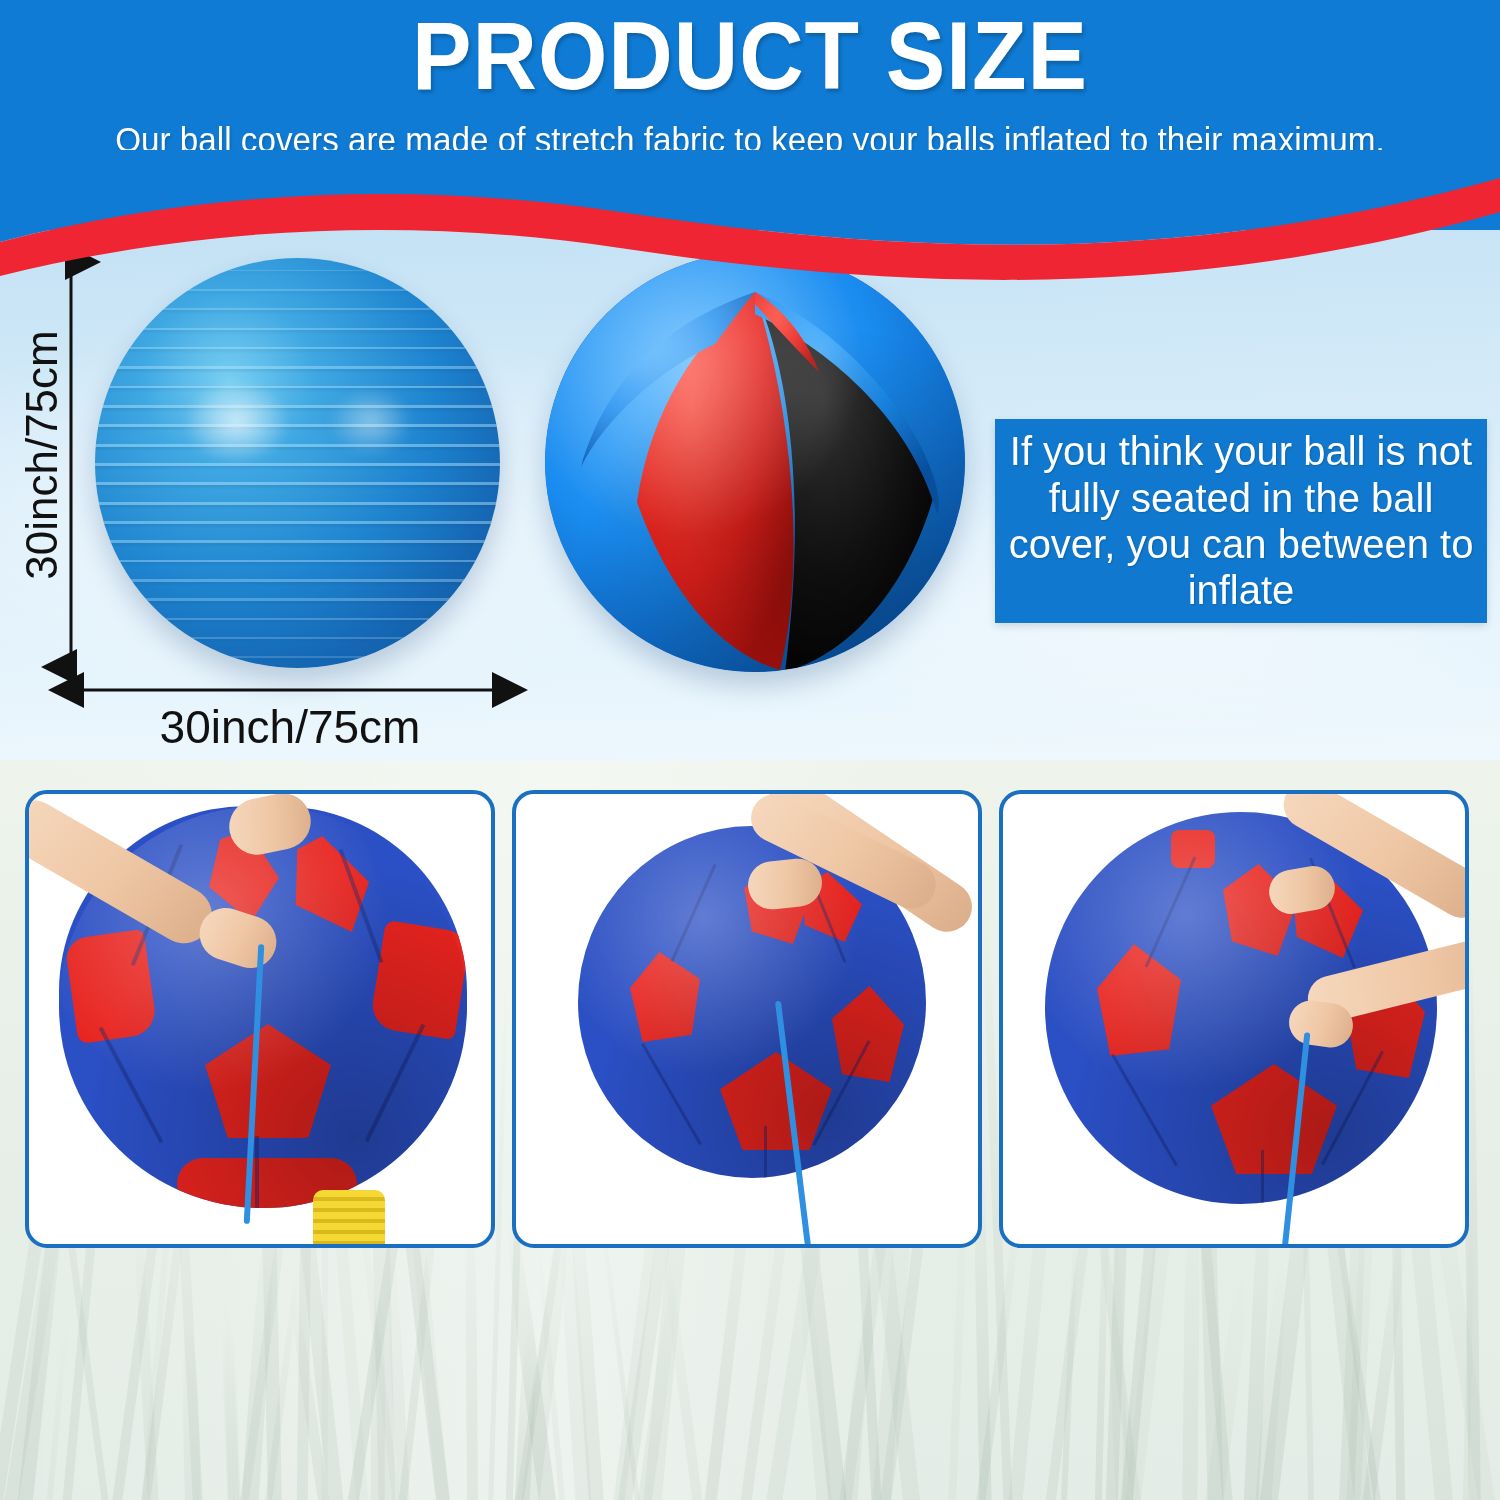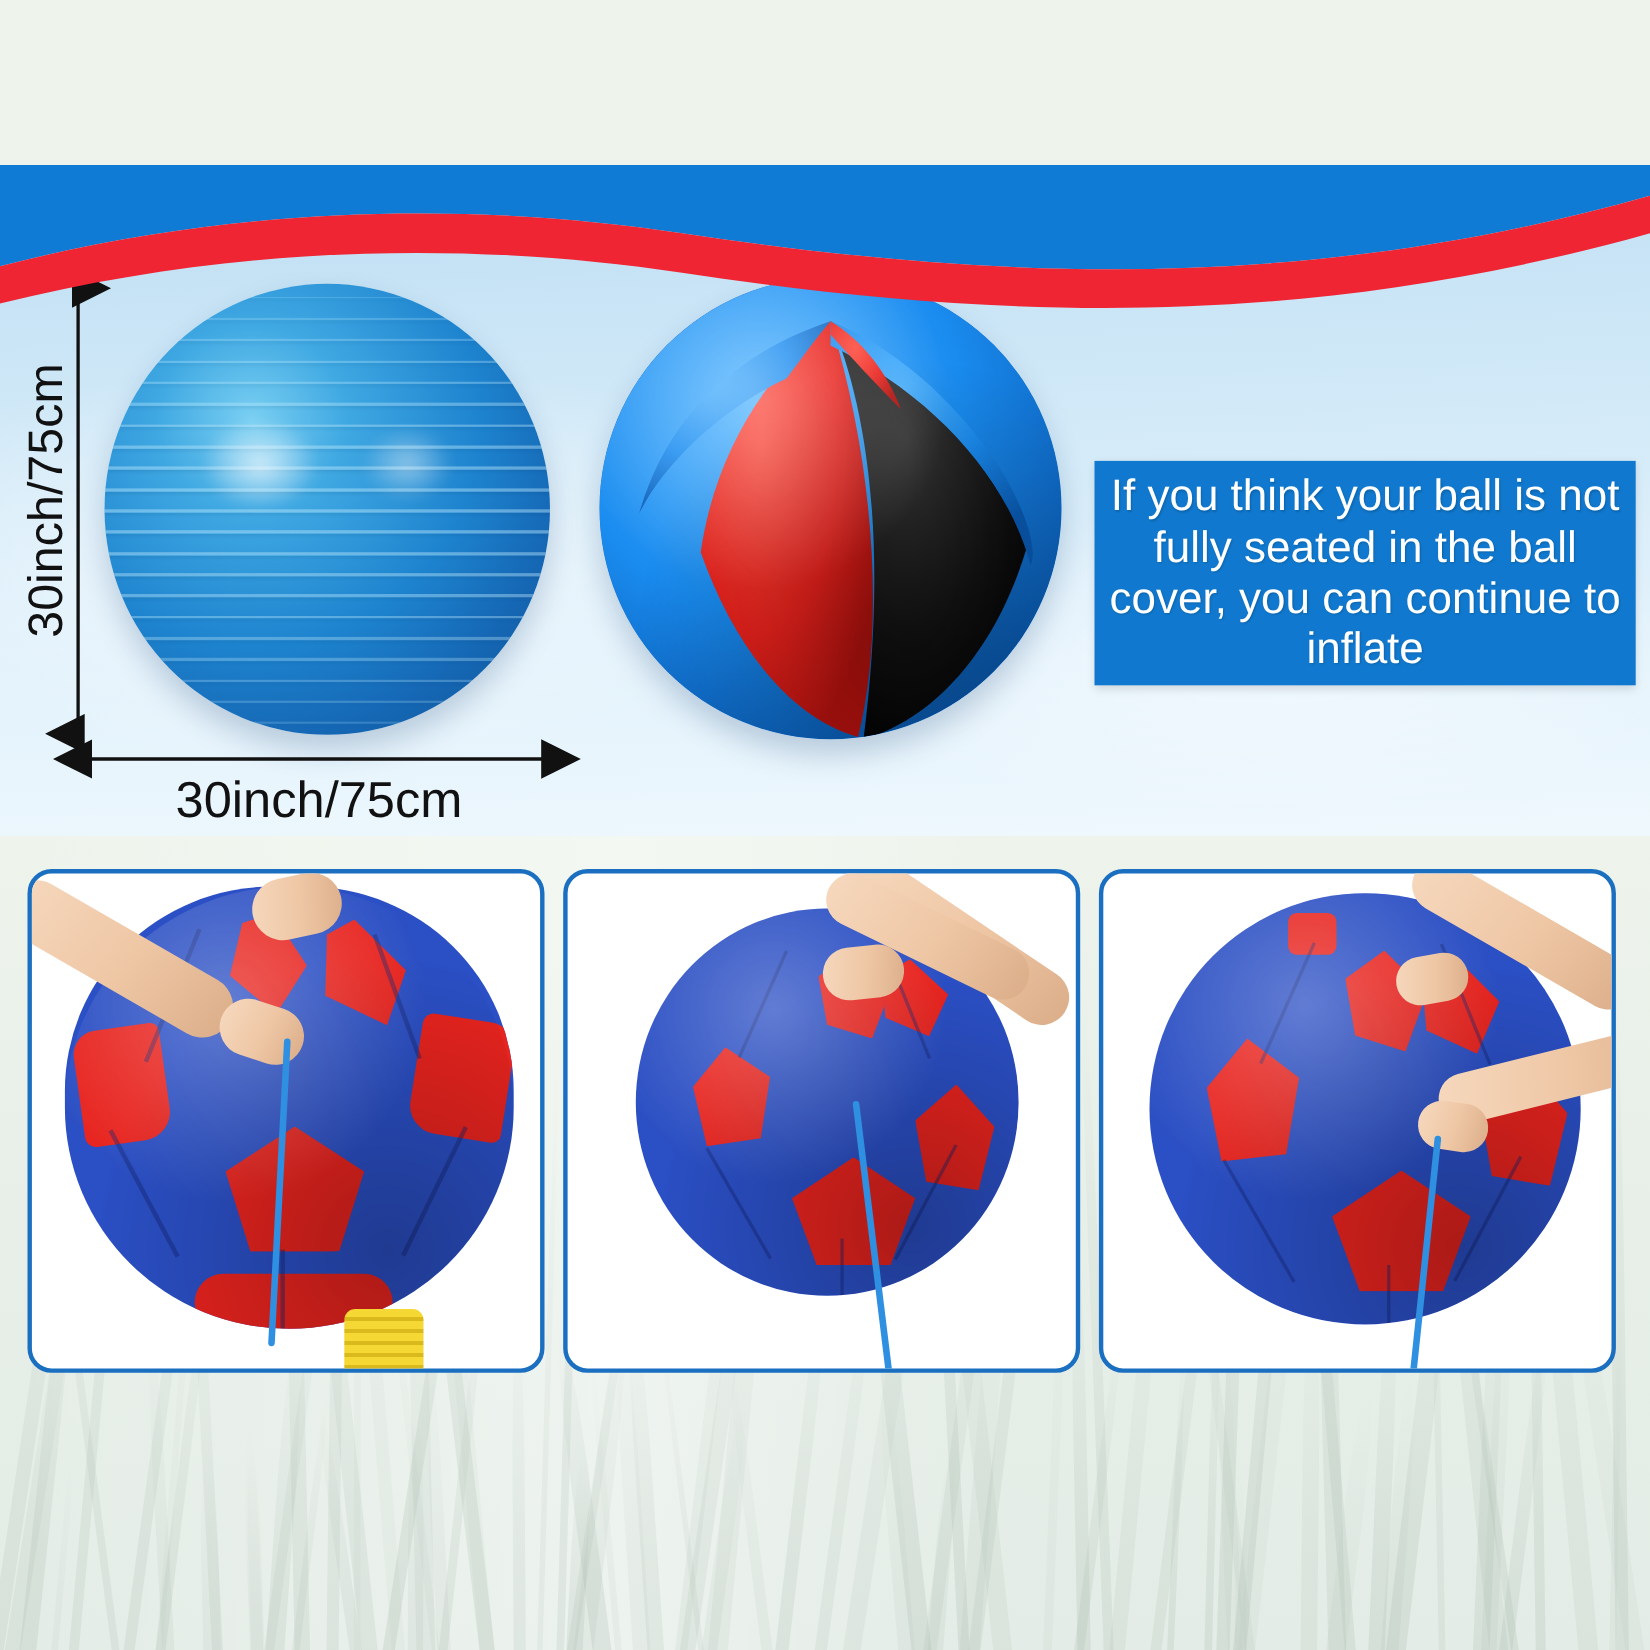--- a/index.html
+++ b/index.html
@@ -261,21 +261,21 @@
       </marker>
     </defs>
     <line x1="71" y1="82" x2="71" y2="487" stroke="#111" stroke-width="3" marker-start="url(#arrU)" marker-end="url(#arrD)"></line>
     <line x1="78" y1="510" x2="498" y2="510" stroke="#111" stroke-width="3" marker-start="url(#arrL)" marker-end="url(#arrR)"></line>
   </svg>
 
   <div class="dim-v-label">30inch/75cm</div>
   <div class="dim-h-label">30inch/75cm</div>
 
   <div class="callout">
-    <div class="callout-text">If you think your ball is not fully seated in the ball cover, you can continue to inflate</div>
+    <div class="callout-text">If you think your ball is not fully seated in the ball cover, you can between to inflate</div>
   </div>
 
   <div class="bottom" id="grassHost">
       <div class="blade" style="left: 799px; height: 462px; width: 16px; opacity: 0.46; transform: rotate(8.8deg);"></div>
       <div class="blade" style="left: 648px; height: 449px; width: 14px; opacity: 0.58; transform: rotate(8.3deg);"></div>
       <div class="blade" style="left: 496px; height: 562px; width: 5px; opacity: 0.43; transform: rotate(1.7deg);"></div>
       <div class="blade" style="left: 1160px; height: 663px; width: 16px; opacity: 0.3; transform: rotate(6.4deg);"></div>
       <div class="blade" style="left: 871px; height: 619px; width: 17px; opacity: 0.46; transform: rotate(-6.3deg);"></div>
       <div class="blade" style="left: 1264px; height: 265px; width: 16px; opacity: 0.47; transform: rotate(4.4deg);"></div>
       <div class="blade" style="left: 300px; height: 564px; width: 11px; opacity: 0.64; transform: rotate(0.7deg);"></div>
@@ -437,20 +437,24 @@
         <div class="arm" style="left:286px;top:208px;width:64px;height:44px;border-radius:24px;transform:rotate(8deg);"></div>
         <div class="hose" style="left:290px;top:238px;width:6px;height:218px;border-radius:4px;transform:rotate(6deg);"></div>
       </div>
     </div>
   </div>
 
   <div class="caption c1">1.When the horse ball is inflated to 65cm/25inch, there is a large gap between the ball cover and the ball.</div>
   <div class="caption c2">2.When the horse ball is inflated to 70cm/27.5inch, there is still a little space between the ball cover and the ball.</div>
   <div class="caption c3">3.When the horse ball is inflated to 75cm/30inch, and the ball cover fits perfectly with the ball without any gap, indicating that the inflation is complete.</div>
 
+  <div class="header">
+    <div class="header-title">PRODUCT SIZE</div>
+    <div class="header-sub">Our ball covers are made of stretch fabric to keep your balls inflated to their maximum.</div>
+  </div>
 
   <svg class="wave" viewBox="0 0 1500 190" preserveAspectRatio="none">
 
     <path d="M0,0 L1500,0 L1500,28 C1180,118 900,104 620,62 C420,32 210,38 0,92 Z" fill="#0f7bd4"></path>
 
     <path d="M0,92 C210,38 420,32 620,62 C900,104 1180,118 1500,28 L1500,62 C1180,152 900,140 620,98 C420,68 210,74 0,126 Z" fill="#ef2533"></path>
   </svg>
 
 </div>
 

